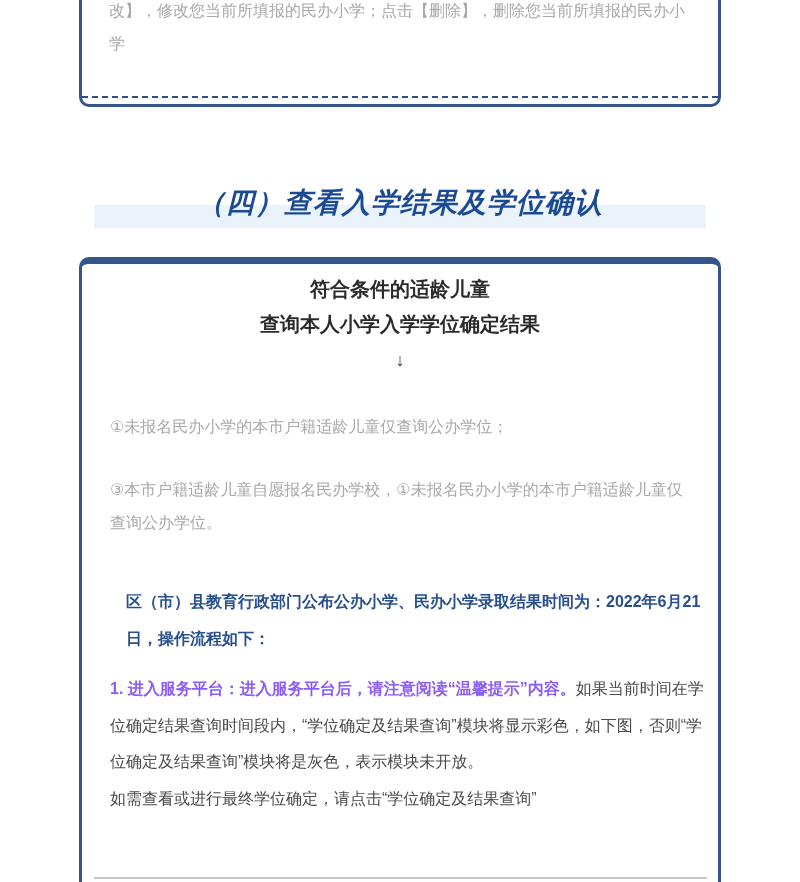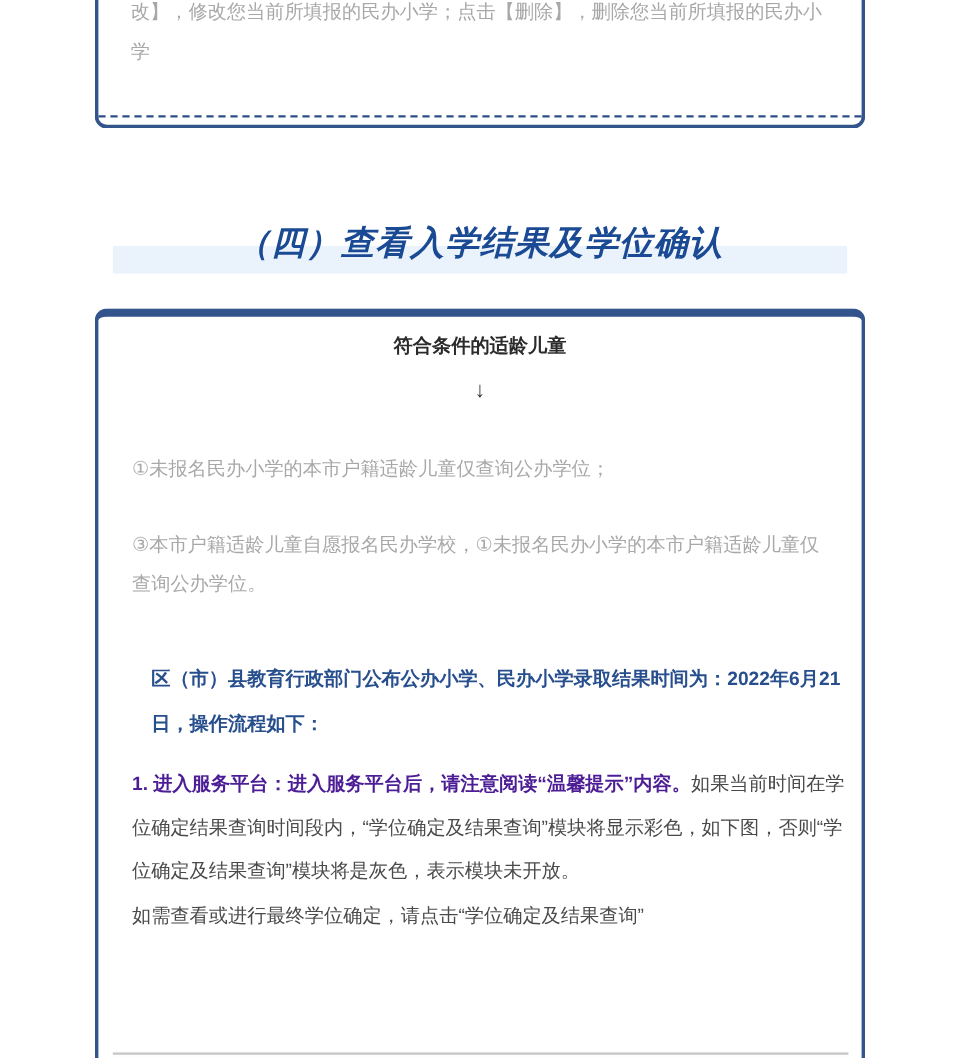--- a/index.html
+++ b/index.html
@@ -79,21 +79,21 @@
     height: 625px;
     border-left: 3px solid #34558b;
     border-right: 3px solid #34558b;
     border-top: 7px solid #34558b;
     border-radius: 10px 10px 0 0;
     box-sizing: content-box;
   }
   .flow-title {
     margin: 0;
     text-align: center;
-    font-size: 16px;
+    font-size: 20px;
     font-weight: bold;
     line-height: 18px;
     color: #2b2b2b;
   }
   .flow-title.first { margin-top: 16px; }
   .flow-title.second { margin-top: 17px; }
   .down-arrow {
     margin-top: 16px;
     text-align: center;
     font-size: 18px;
@@ -118,21 +118,21 @@
   }
   .step {
     margin: 14px 0 0 28px;
     max-width: 600px;
     font-size: 16px;
     line-height: 36.5px;
     color: #4a4a4a;
   }
   .step .step-lead {
     font-weight: bold;
-    color: #4c1d95;
+    color: #8b5cf6;
   }
   .step-line {
     margin: 0 0 0 28px;
     max-width: 600px;
     font-size: 16px;
     line-height: 36.5px;
     color: #4a4a4a;
   }
 
   
@@ -154,20 +154,21 @@
   <div class="dashed-divider"></div>
 </section>
 
 <div class="heading-block">
   <div class="heading-bar"></div>
   <div class="heading-text">（四）查看入学结果及学位确认</div>
 </div>
 
 <section class="main-box">
   <p class="flow-title first">符合条件的适龄儿童</p>
+  <p class="flow-title second">查询本人小学入学学位确定结果</p>
   <div class="down-arrow">↓</div>
 
   <div class="notes-wrap">
     <p class="note">①未报名民办小学的本市户籍适龄儿童仅查询公办学位；</p>
     <p class="note">③本市户籍适龄儿童自愿报名民办学校，①未报名民办小学的本市户籍适龄儿童仅查询公办学位。</p>
   </div>
 
   <p class="announcement">区（市）县教育行政部门公布公办小学、民办小学录取结果时间为：2022年6月21日，操作流程如下：</p>
 
   <p class="step"><span class="step-lead">1. 进入服务平台：进入服务平台后，请注意阅读“温馨提示”内容。</span><span>如果当前时间在学位确定结果查询时间段内，“学位确定及结果查询”模块将显示彩色，如下图，否则“学位确定及结果查询”模块将是灰色，表示模块未开放。</span></p>

